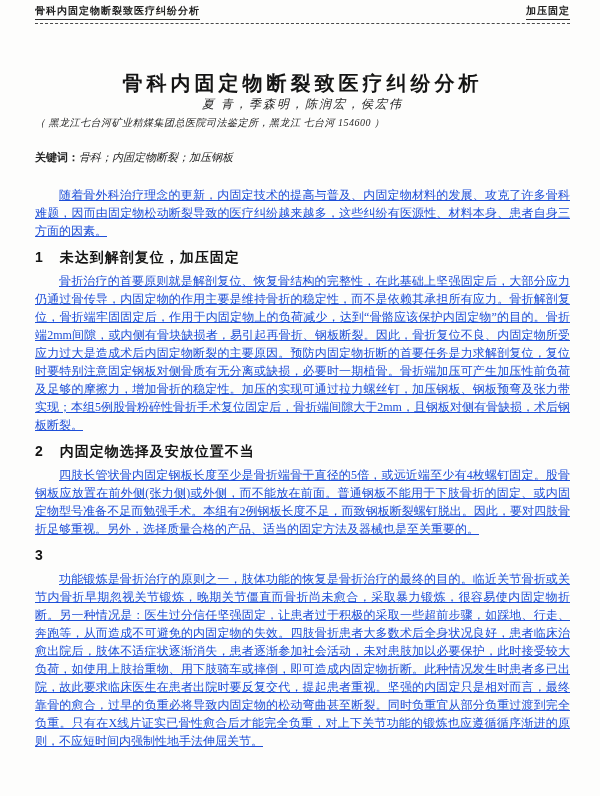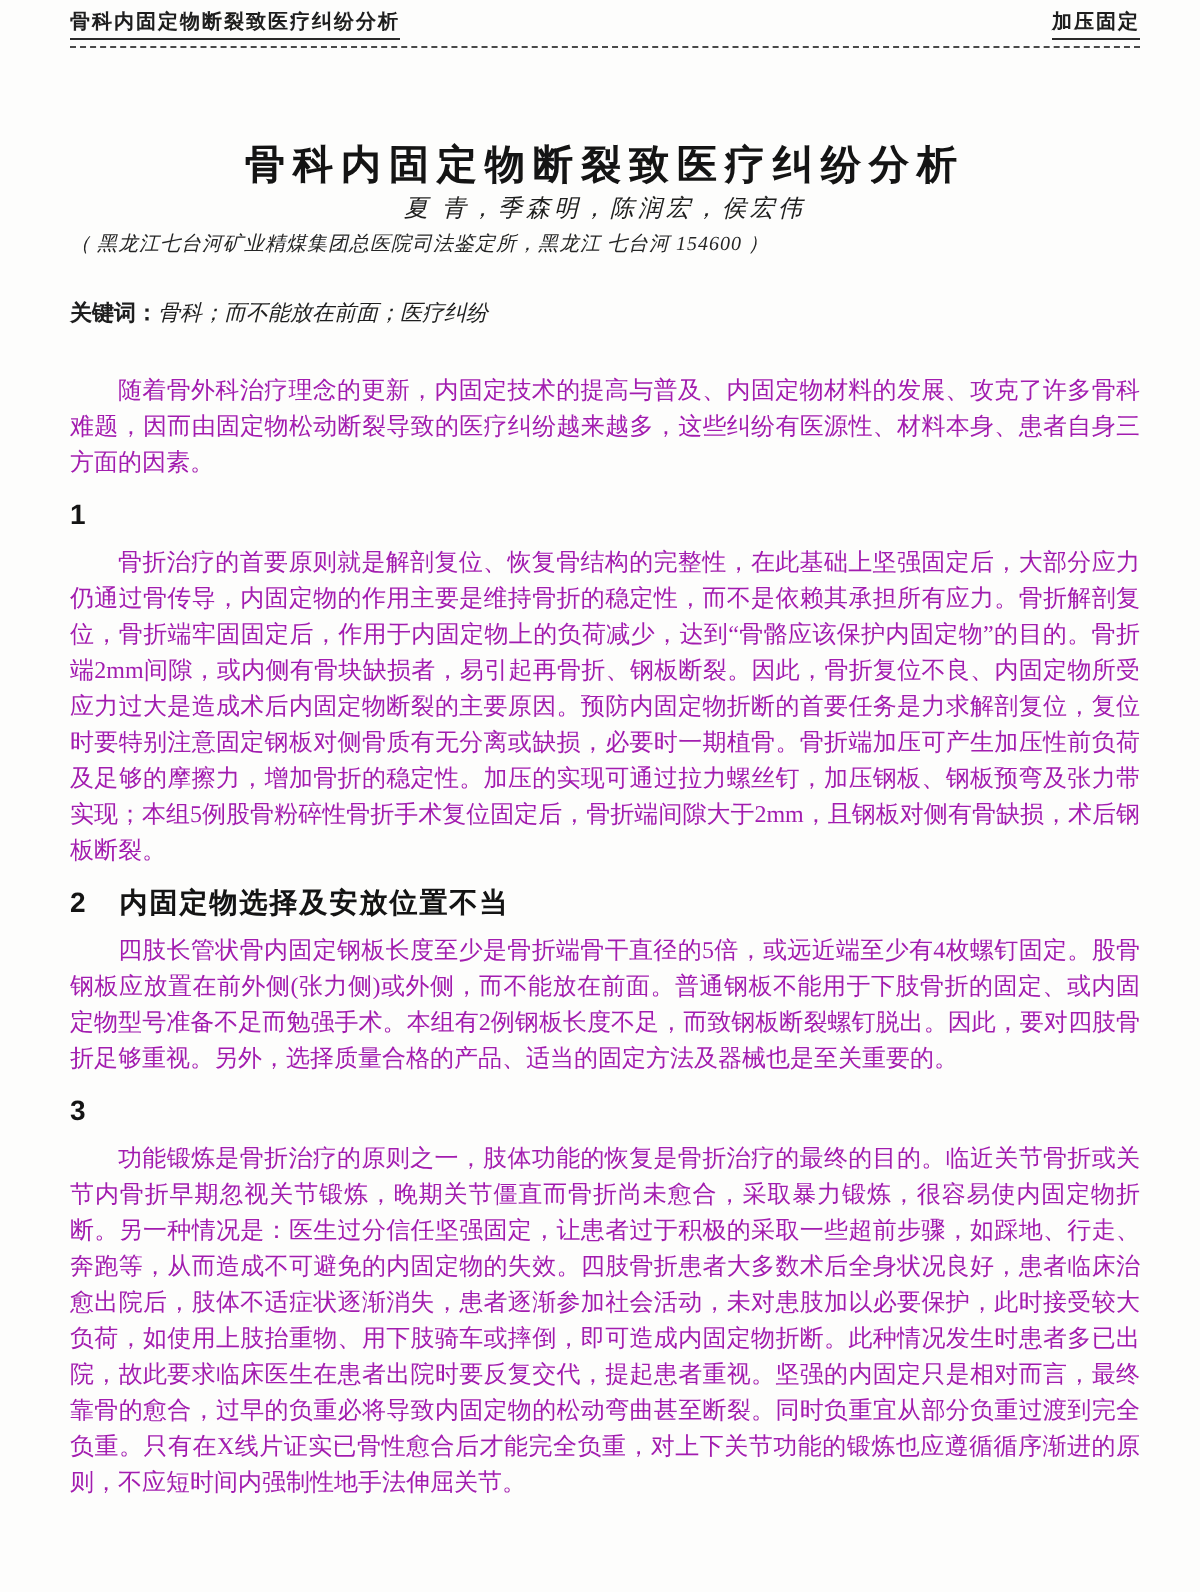--- a/index.html
+++ b/index.html
@@ -73,21 +73,22 @@
   }
   .kw-text { font-style: italic; }
 
   
   .body-para {
     margin: 0;
     font-size: 12px;
     line-height: 18px;
     text-align: justify;
     text-indent: 2em;
-    color: #a21caf;
+    color: #1d4ed8;
+    text-decoration: underline;
   }
   .intro-first { margin-top: 22px; }
 
   .sec-heading {
     margin: 8px 0 6px 0;
     font-family: "Liberation Sans", "DejaVu Sans", sans-serif;
     font-size: 14px;
     font-weight: bold;
     line-height: 18px;
     letter-spacing: 1px;
@@ -106,27 +107,28 @@
     <span class="rh-text">加压固定</span>
   </div>
 
   <h1 class="title">骨科内固定物断裂致医疗纠纷分析</h1>
 
   <div class="authors">夏 青，季森明，陈润宏，侯宏伟</div>
 
   <div class="affiliation">（ 黑龙江七台河矿业精煤集团总医院司法鉴定所，黑龙江 七台河 154600 ）</div>
 
   <div class="keywords">
-    <span class="kw-label">关键词：</span><span class="kw-text">骨科；而不能放在前面；医疗纠纷</span>
+    <span class="kw-label">关键词：</span><span class="kw-text">骨科；内固定物断裂；加压钢板</span>
   </div>
 
   <p class="body-para intro-first">随着骨外科治疗理念的更新，内固定技术的提高与普及、内固定物材料的发展、攻克了许多骨科难题，因而由固定物松动断裂导致的医疗纠纷越来越多，这些纠纷有医源性、材料本身、患者自身三方面的因素。</p>
 
   <h2 class="sec-heading">
     <span class="sec-num">1</span>
+    <span class="sec-title">未达到解剖复位，加压固定</span>
   </h2>
   <p class="body-para">骨折治疗的首要原则就是解剖复位、恢复骨结构的完整性，在此基础上坚强固定后，大部分应力仍通过骨传导，内固定物的作用主要是维持骨折的稳定性，而不是依赖其承担所有应力。骨折解剖复位，骨折端牢固固定后，作用于内固定物上的负荷减少，达到“骨骼应该保护内固定物”的目的。骨折端2mm间隙，或内侧有骨块缺损者，易引起再骨折、钢板断裂。因此，骨折复位不良、内固定物所受应力过大是造成术后内固定物断裂的主要原因。预防内固定物折断的首要任务是力求解剖复位，复位时要特别注意固定钢板对侧骨质有无分离或缺损，必要时一期植骨。骨折端加压可产生加压性前负荷及足够的摩擦力，增加骨折的稳定性。加压的实现可通过拉力螺丝钉，加压钢板、钢板预弯及张力带实现；本组5例股骨粉碎性骨折手术复位固定后，骨折端间隙大于2mm，且钢板对侧有骨缺损，术后钢板断裂。</p>
 
   <h2 class="sec-heading">
     <span class="sec-num">2</span>
     <span class="sec-title">内固定物选择及安放位置不当</span>
   </h2>
   <p class="body-para">四肢长管状骨内固定钢板长度至少是骨折端骨干直径的5倍，或远近端至少有4枚螺钉固定。股骨钢板应放置在前外侧(张力侧)或外侧，而不能放在前面。普通钢板不能用于下肢骨折的固定、或内固定物型号准备不足而勉强手术。本组有2例钢板长度不足，而致钢板断裂螺钉脱出。因此，要对四肢骨折足够重视。另外，选择质量合格的产品、适当的固定方法及器械也是至关重要的。</p>
 
   <h2 class="sec-heading">

